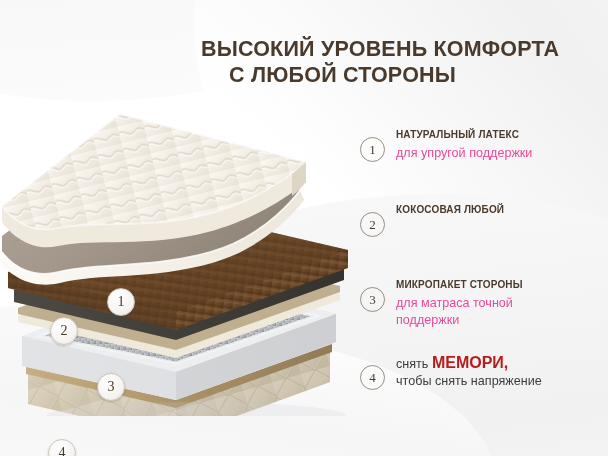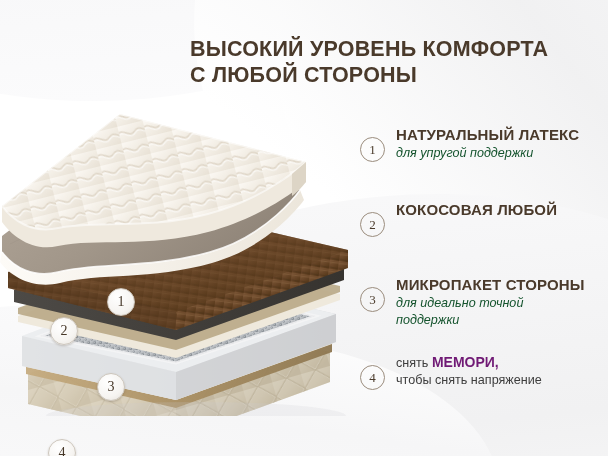--- a/index.html
+++ b/index.html
@@ -28,25 +28,25 @@
        transform:rotate(-6deg);}
   .sw5{left:-330px;bottom:-280px;width:820px;height:430px;
        background:linear-gradient(0deg,#ffffff 0%,#f3f3f4 60%,#fafafb 100%);
        transform:rotate(3deg);}
   .sw6{left:-120px;bottom:-210px;width:620px;height:330px;
        background:linear-gradient(10deg,#ffffff 0%,#f6f6f7 70%,#ffffff 100%);
        transform:rotate(-2deg);}
 
   
   .title{
-    position:absolute;left:190px;top:36px;width:400px;
+    position:absolute;left:201px;top:36px;width:400px;
     color:#4a3a2b;font-weight:bold;font-size:21.5px;line-height:26px;
     letter-spacing:.2px;
   }
-  .title .l2{display:block;}
+  .title .l2{display:block;margin-left:28px;}
 
   
   .mattress{position:absolute;left:0px;top:86px;width:352px;height:330px;}
   .mattress svg{display:block;}
 
   
   .ibadge{
     position:absolute;width:26px;height:26px;border-radius:50%;
     background:radial-gradient(circle at 36% 30%,#ffffff 0%,#f6f4f1 62%,#e6e2dc 100%);
     border:1px solid #cdc6bc;
@@ -71,29 +71,29 @@
   .lbadge{
     flex:0 0 auto;width:23px;height:23px;border-radius:50%;
     border:1px solid #9b8d7e;background:transparent;
     display:flex;align-items:center;justify-content:center;
     color:#4a3a2b;font-size:13px;
     font-family:"Liberation Serif","DejaVu Serif",serif;
     margin-top:11px;
   }
   .ltext{margin-left:11px;}
   .lhead{
-    color:#4a3a2b;font-weight:bold;font-size:15px;line-height:17px;
+    color:#4a3a2b;font-weight:bold;font-size:10px;line-height:17px;
     letter-spacing:.15px;white-space:nowrap;
   }
   .lbody{
-    color:#14532d;font-size:12.6px;line-height:16.5px;margin-top:2px;font-style:italic;
+    color:#ec4899;font-size:12.6px;line-height:16.5px;margin-top:2px;
   }
   .lbody span{display:block;}
   .l4line{color:#3d3d3d;font-size:12.6px;line-height:17px;}
-  .l4line b{color:#701a75;font-weight:bold;font-size:14px;}
+  .l4line b{color:#b91c1c;font-weight:bold;font-size:16px;}
 </style>
 </head>
 <body>
 
 <div class="stage">
 
   <div class="bg-layer">
     <div class="sw sw1"></div>
     <div class="sw sw2"></div>
     <div class="sw sw3"></div>
@@ -291,21 +291,21 @@
         <div class="lbody">
         </div>
       </div>
     </div>
 
     <div class="lrow r3">
       <div class="lbadge">3</div>
       <div class="ltext">
         <div class="lhead">МИКРОПАКЕТ СТОРОНЫ</div>
         <div class="lbody">
-          <span>для идеально точной</span>
+          <span>для матраса точной</span>
           <span>поддержки</span>
         </div>
       </div>
     </div>
 
     <div class="lrow r4">
       <div class="lbadge">4</div>
       <div class="ltext">
         <div class="l4line"><span>снять </span><b>МЕМОРИ,</b></div>
         <div class="l4line">чтобы снять напряжение</div>

